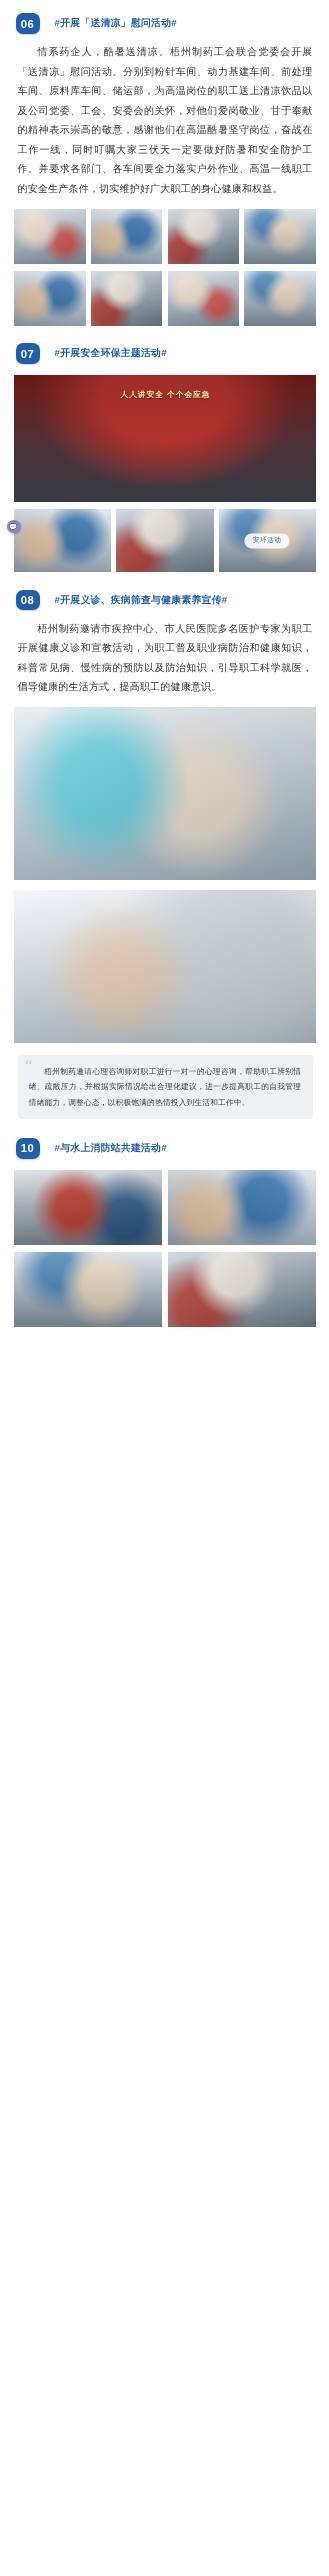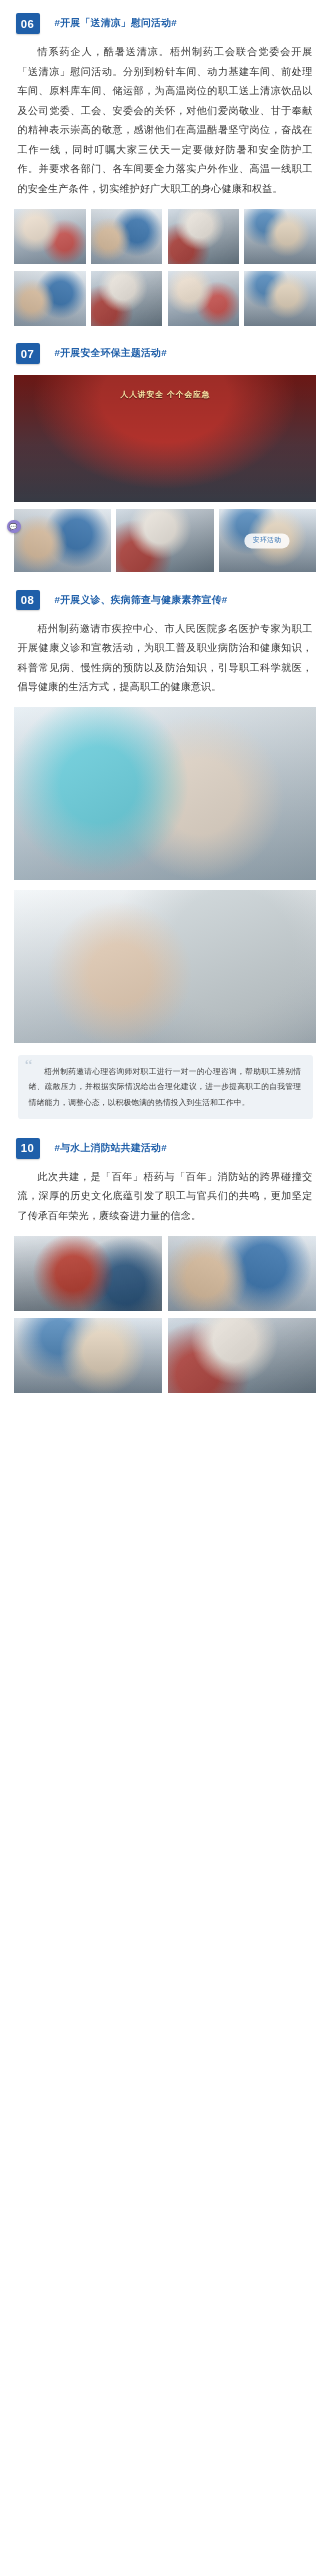--- a/index.html
+++ b/index.html
@@ -24,21 +24,21 @@
   }
   .num-badge {
     width: 24px; height: 20.6px;
     background: #1f5fa9;
     color: #ffffff;
     font-size: 11.3px;
     font-weight: bold;
     display: flex;
     align-items: center;
     justify-content: center;
-    border-radius: 2px;
+    border-radius: 7px;
     letter-spacing: 0.5px;
     flex: 0 0 auto;
     box-shadow: 0 1px 1.5px rgba(0,0,0,.18);
   }
   .head-title {
     margin-left: 15px;
     color: #1f5fa9;
     font-size: 9.8px;
     font-weight: bold;
     letter-spacing: 0.3px;
@@ -252,21 +252,20 @@
       <div class="quote-mark">“</div>
       <div class="para">梧州制药邀请心理咨询师对职工进行一对一的心理咨询，帮助职工辨别情绪、疏散压力，并根据实际情况给出合理化建议，进一步提高职工的自我管理情绪能力，调整心态，以积极饱满的热情投入到生活和工作中。</div>
     </div>
   </div>
 
   <div class="section">
     <div class="section-head">
       <div class="num-badge">10</div>
       <div class="head-title">#与水上消防站共建活动#</div>
     </div>
-    <div class="para">此次共建，是「百年」梧药与「百年」消防站的跨界碰撞交流，深厚的历史文化底蕴引发了职工与官兵们的共鸣，更加坚定了传承百年荣光，赓续奋进力量的信念。</div>
 
     <div class="photo-wrap">
       <div class="grid g2">
         <div class="photo h150 ph-fire"></div>
         <div class="photo h150 ph-b"></div>
       </div>
       <div class="divider-space"></div>
       <div class="grid g2">
         <div class="photo h150 ph-d"></div>
         <div class="photo h150 ph-c"></div>

